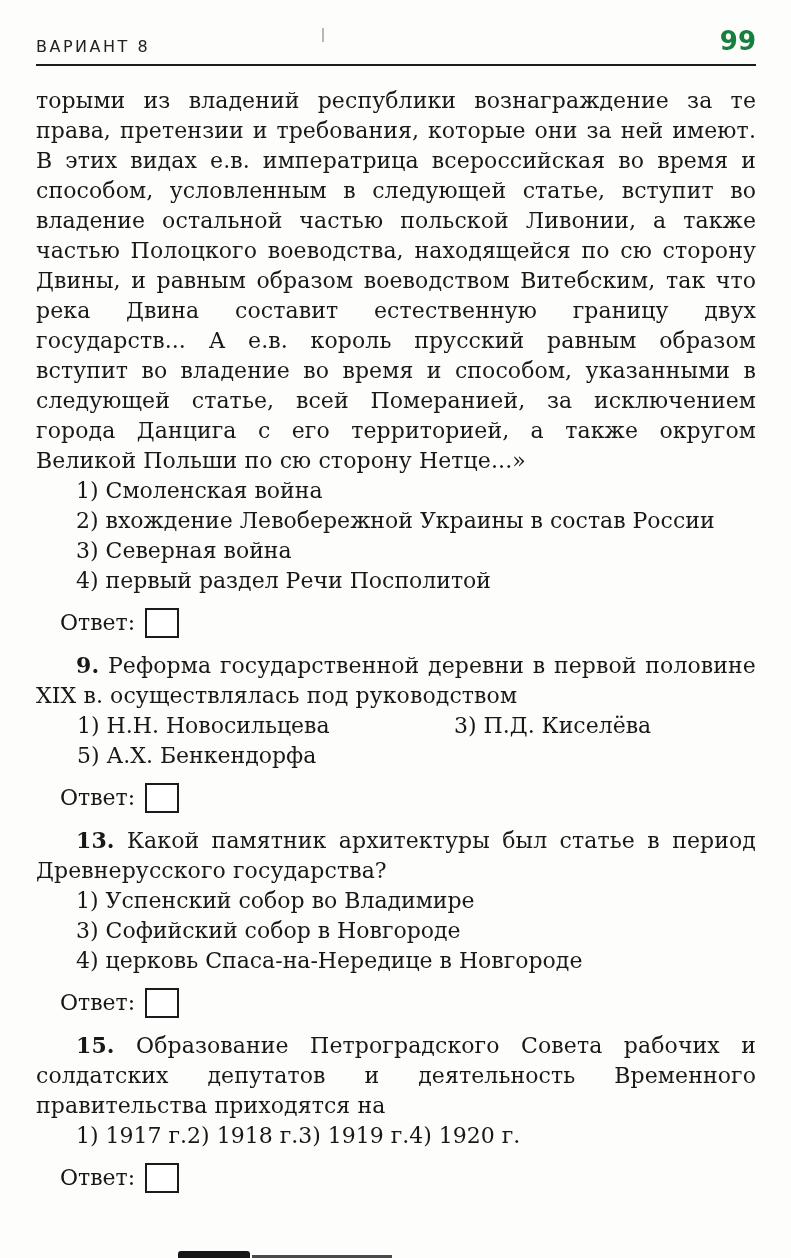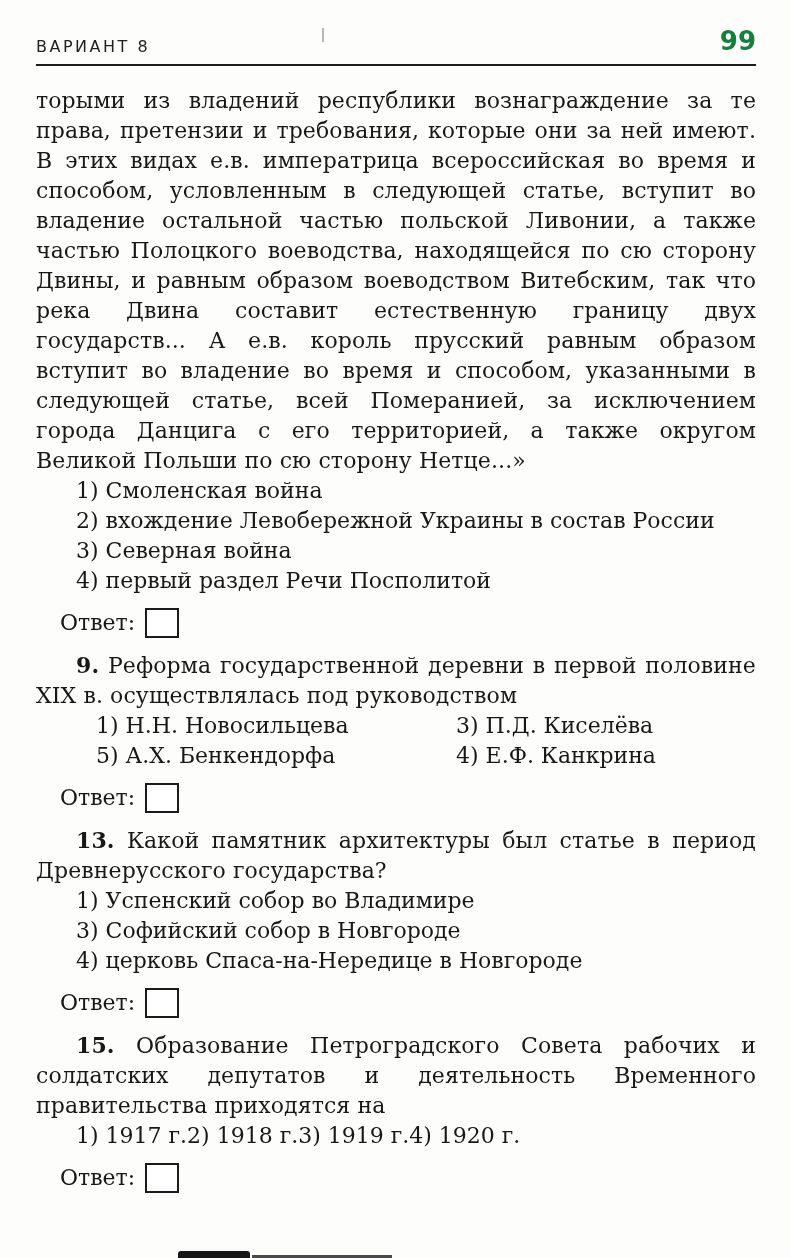--- a/index.html
+++ b/index.html
@@ -37,21 +37,21 @@
     display:flex; align-items:center; height:34px;
   }
   .answer-box {
     display:inline-block; width:34px; height:30px;
     border:2px solid #1b1b1b; background:#fff; margin-left:10px;
   }
 
   .q { text-indent:40px; text-align:justify; margin-top:5px; letter-spacing:0.1px; }
   .q b { font-weight:700; }
 
-  .cols { display:flex; margin-left:60px; }
+  .cols { display:flex; margin-left:41px;gap:17px; }
   .col1 { width:360px; flex:0 0 360px; }
 
   .inline-opts {
     display:flex; justify-content:flex-start;
     margin-left:40px; padding-right:2px;
   }
 
   .artifact { position:absolute; background:#161616; }
   #smudge-1 { left:178px; bottom:0; width:72px; height:7px; border-radius:3px 3px 0 0; }
   #smudge-2 { left:252px; bottom:0; width:140px; height:3px; background:#4a4a4a; }
@@ -86,21 +86,20 @@
 
     <p class="q"><b>9.</b> <span>Реформа государственной деревни в первой половине XIX в. осуществлялась под руководством</span></p>
 
     <div class="cols">
       <div class="col1">
         <div class="opt">1) Н.Н. Новосильцева</div>
         <div class="opt">5) А.Х. Бенкендорфа</div>
       </div>
       <div>
         <div class="opt">3) П.Д. Киселёва</div>
-        <div class="opt">4) Е.Ф. Канкрина</div>
       </div>
     </div>
 
     <div class="answer-row">
       <span>Ответ:</span>
       <span class="answer-box"></span>
     </div>
 
     <p class="q"><b>13.</b> <span>Какой памятник архитектуры был статье в период Древнерусского государства?</span></p>
 

